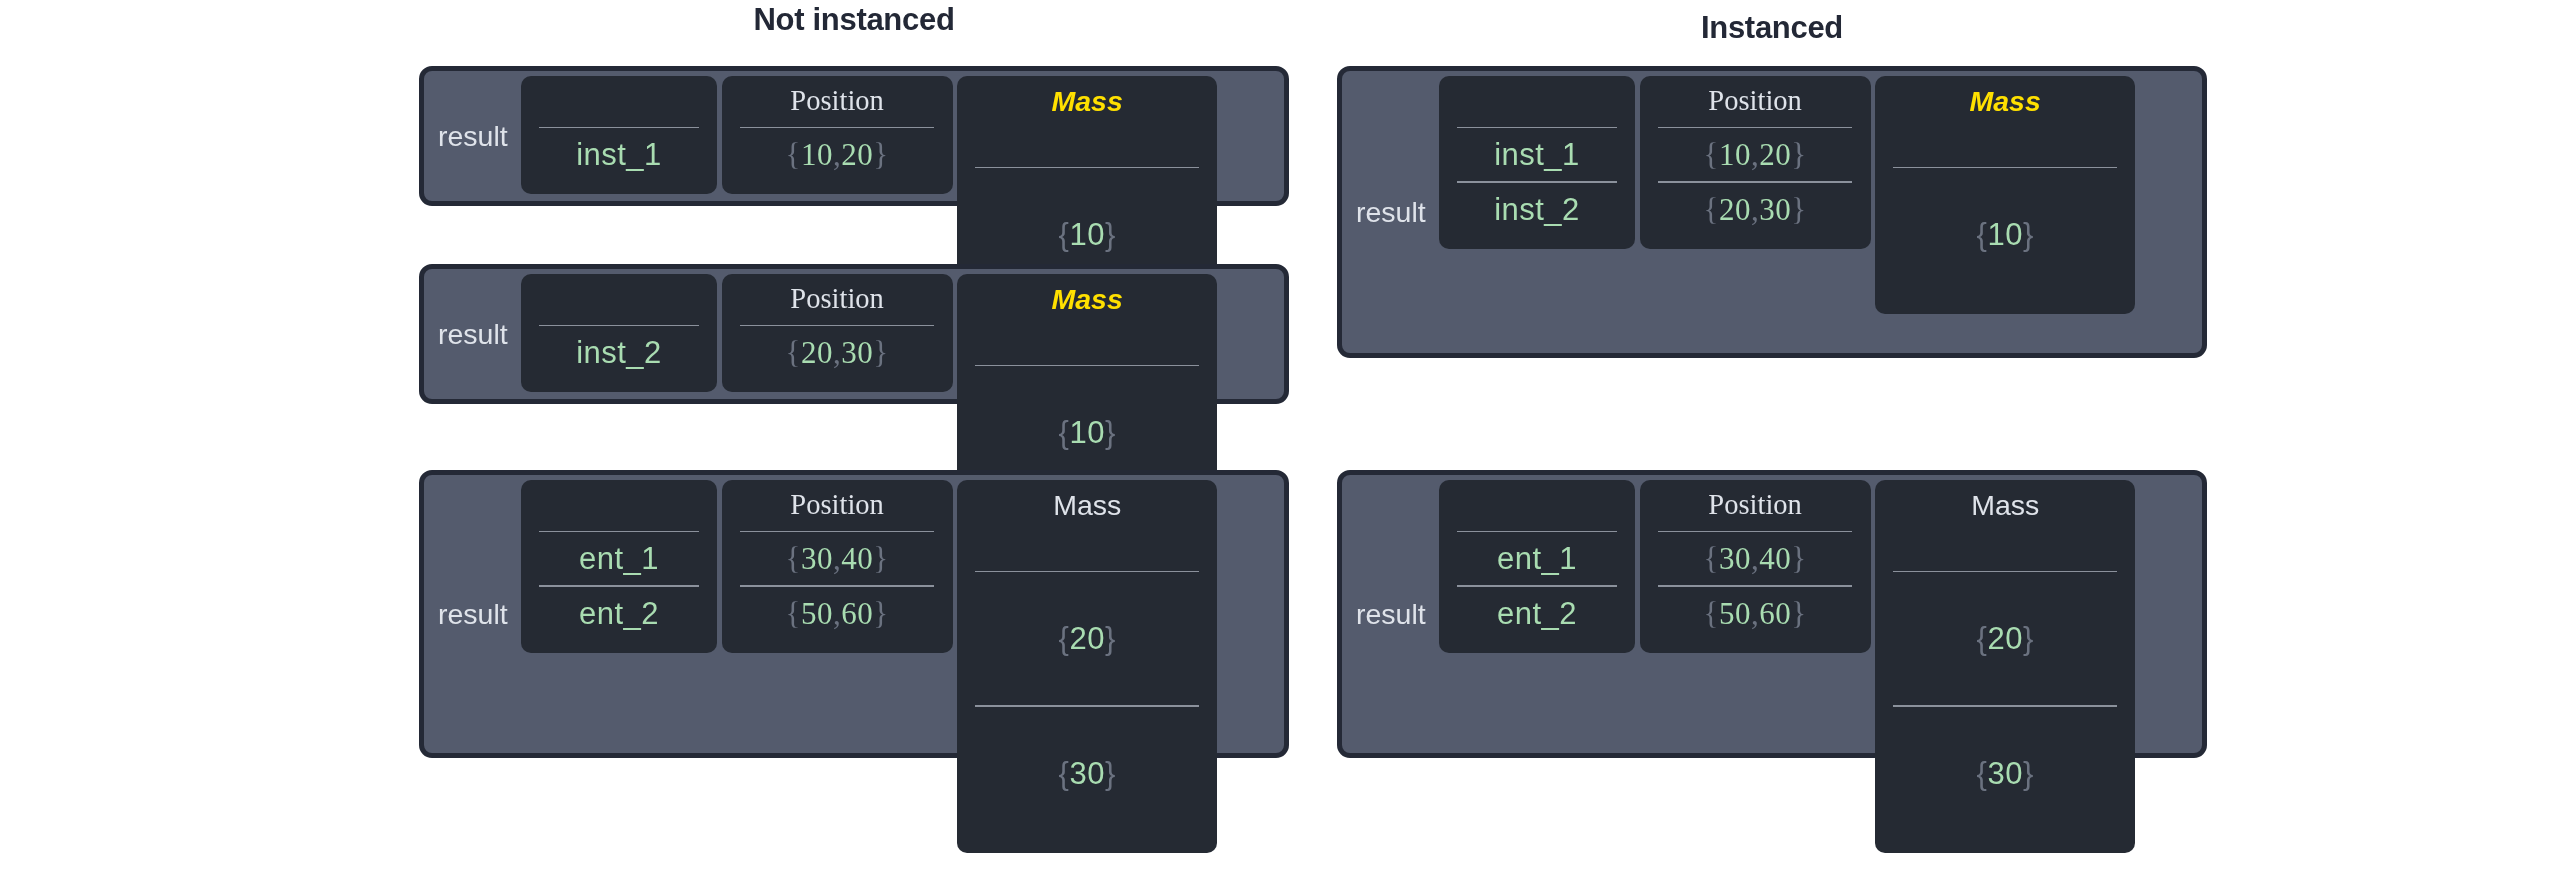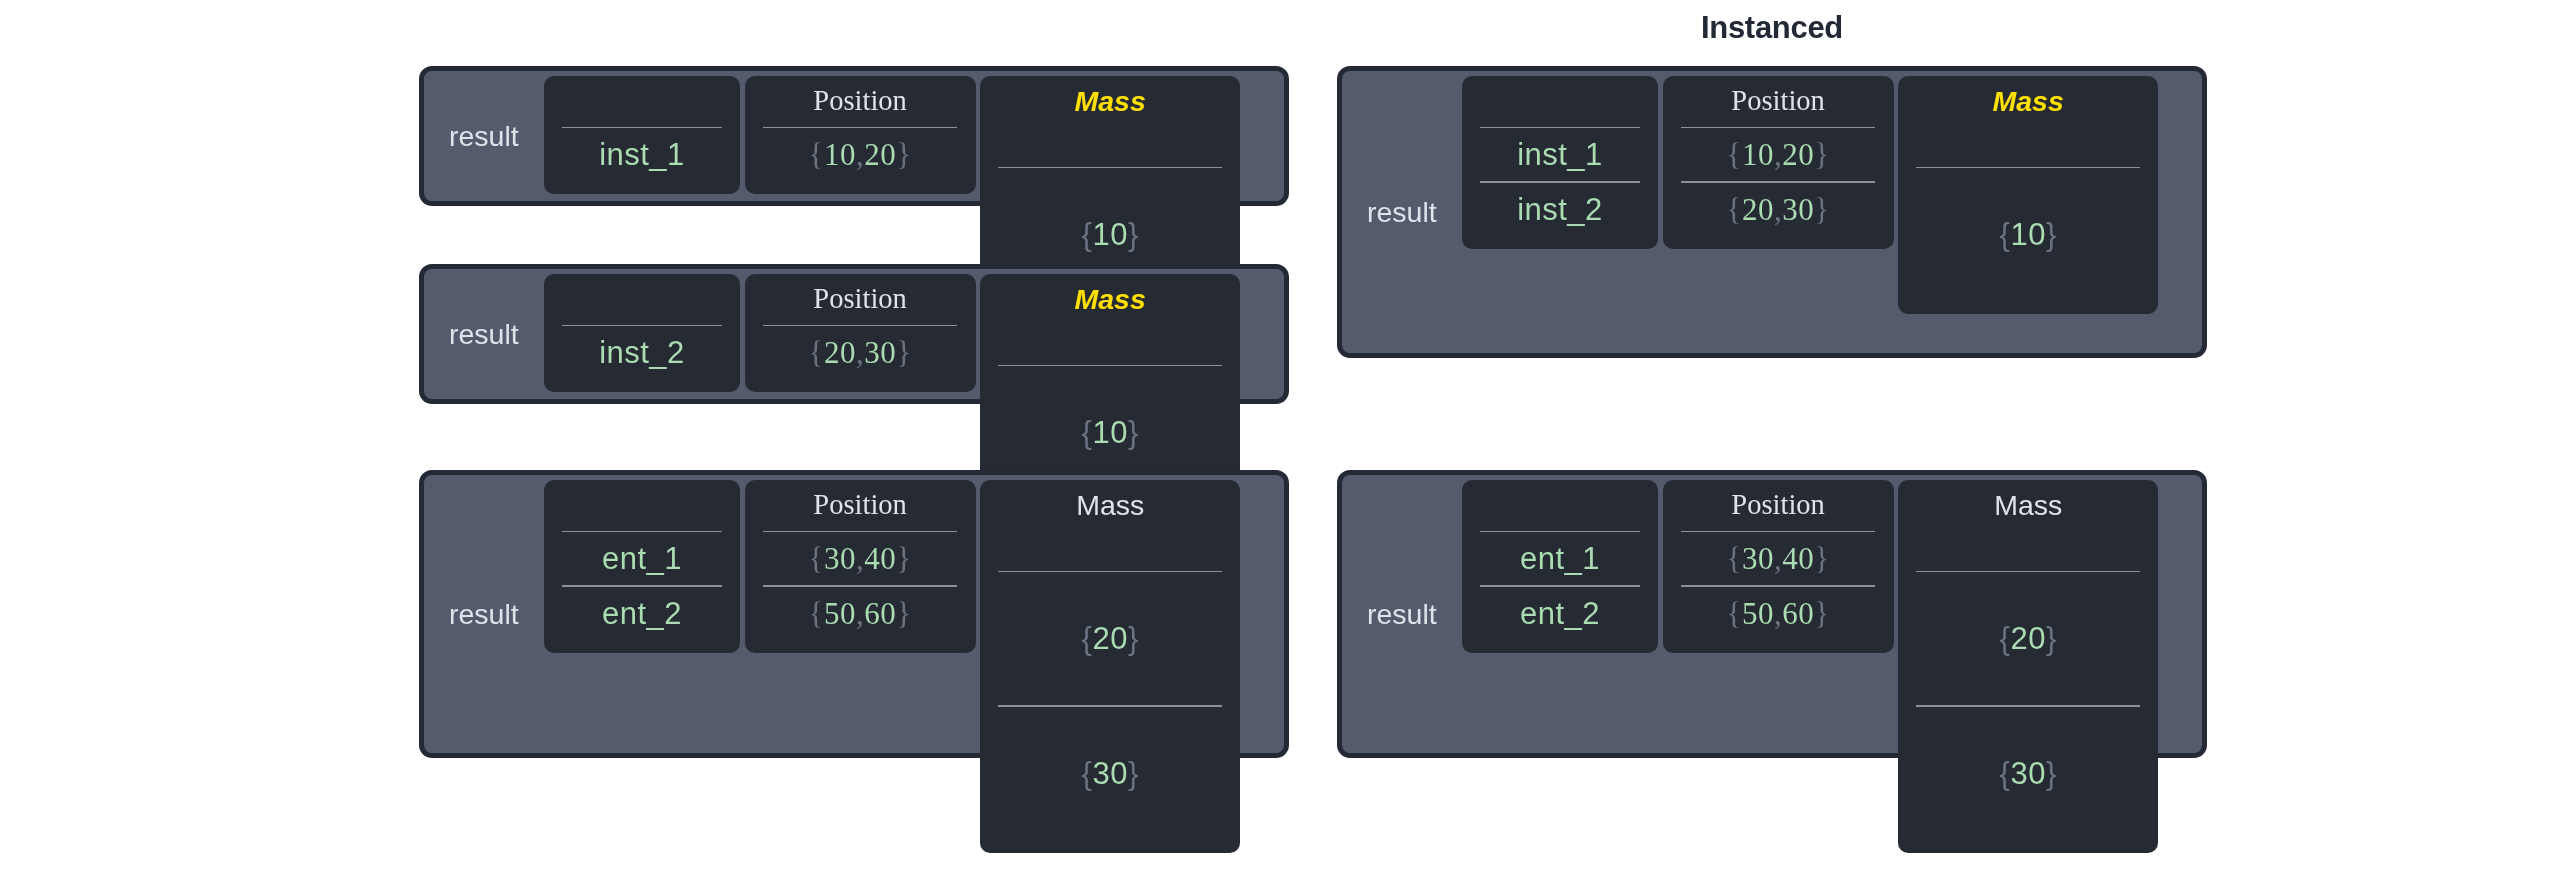--- a/index.html
+++ b/index.html
@@ -42,25 +42,25 @@
     border: 5.5px solid #242936;
     border-radius: 13px;
     box-sizing: border-box;
     display: flex;
     flex-direction: row;
     align-items: stretch;
   }
 
   .card-label {
     flex: 0 0 auto;
-    width: 120px;
+    width: 97px;
     display: flex;
     align-items: center;
     justify-content: flex-start;
-    padding-left: 25px;
+    padding-left: 14px;
     color: #dfe3ea;
     font-size: 28.5px;
     box-sizing: border-box;
   }
 
   .cols {
     flex: 1 1 auto;
     display: flex;
     flex-direction: row;
     align-items: flex-start;
@@ -154,20 +154,21 @@
     color: #ffe000;
     font-style: italic;
     font-weight: bold;
   }
 </style>
 </head>
 <body>
 
 <div class="stage">
 
+  <div class="panel-title" id="title-left">Not instanced</div>
 
   <div class="panel-title" id="title-right">Instanced</div>
 
   <div class="card" id="card-l1">
       <div class="card-label">result</div>
       <div class="cols">
         <div class="col w-name">
           <div class="col-head blank">&nbsp;</div>
           <div class="rowline"></div>
           <div class="cell">inst_1</div>

